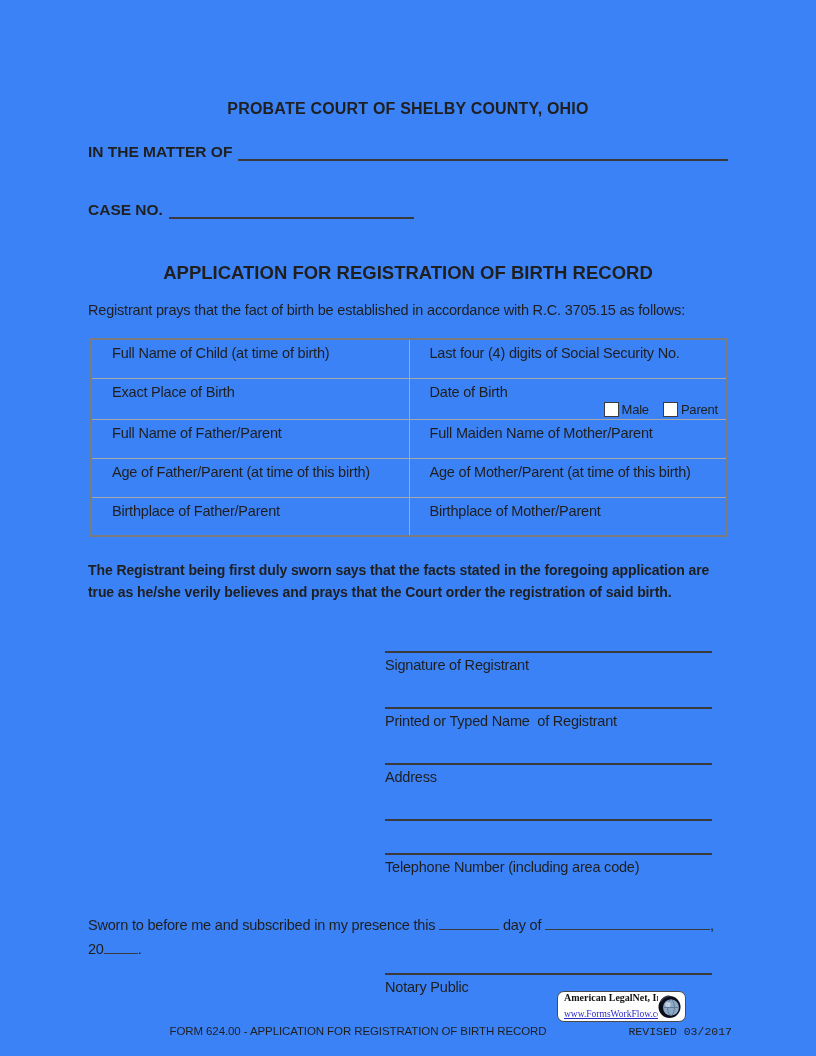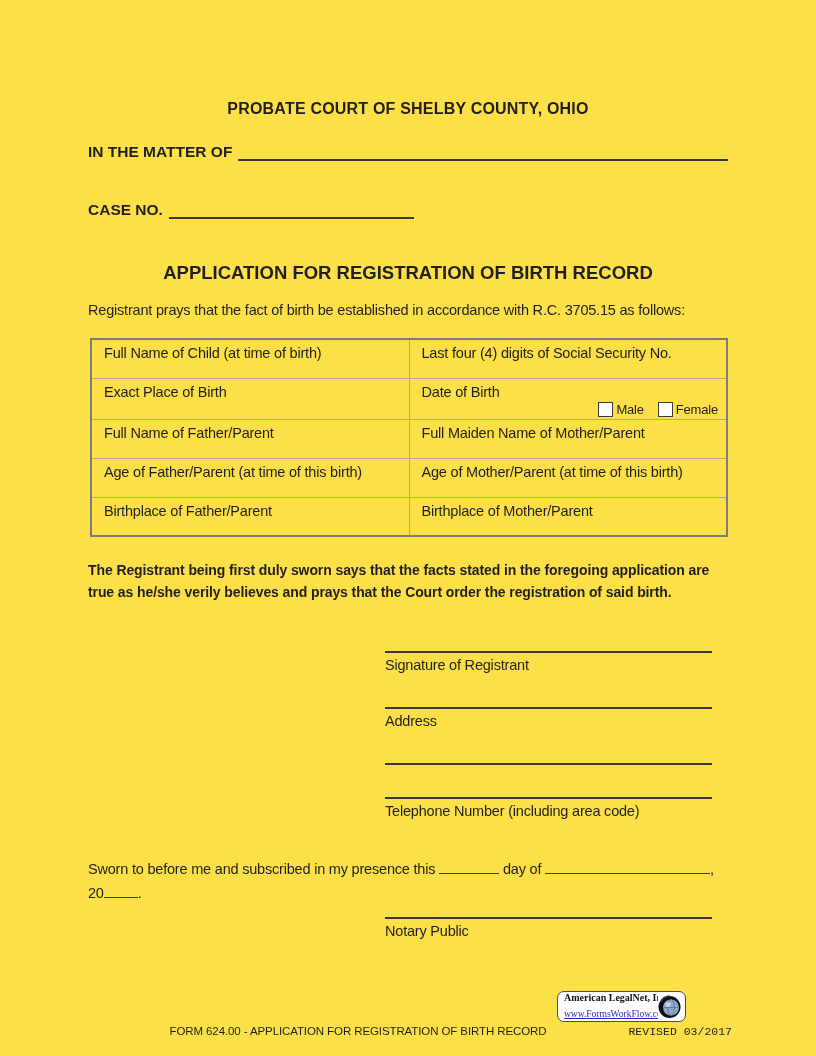--- a/index.html
+++ b/index.html
@@ -2,21 +2,21 @@
 <html><head>
 <meta charset="utf-8">
 <style>
   * { box-sizing: border-box; }
   html, body { margin: 0; padding: 0; background: #e8e8e8; }
   .page {
     position: relative;
     width: 816px;
     height: 1056px;
     margin: 0 auto;
-    background: #fde047;
+    background: #3b82f6;
     font-family: "Liberation Sans", sans-serif;
     color: #1f1f1f;
     overflow: hidden;
   }
   .content { padding: 0 88px; }
 
   .court-title {
     margin-top: 100px;
     text-align: center;
     font-weight: bold;
@@ -66,21 +66,21 @@
     width: 638px;
     border-collapse: collapse;
     border: 2px solid #7c7c7c;
     table-layout: fixed;
   }
   table.form-table td {
     width: 50%;
     height: 39px;
     border: 1px solid #a8a8a8;
     vertical-align: top;
-    padding: 5px 8px 2px 12px;
+    padding: 5px 8px 2px 20px;
     font-size: 14.5px;
     letter-spacing: -0.2px;
   }
   .sex-row {
     display: flex;
     justify-content: flex-end;
     align-items: center;
     margin-top: 2px;
     font-size: 13px;
   }
@@ -225,21 +225,21 @@
           </td>
           <td>
             <div>Date of Birth</div>
             <div class="sex-row">
               <span class="sex-group">
                 <span class="checkbox"></span>
                 <span>Male</span>
               </span>
               <span class="sex-group female-group">
                 <span class="checkbox"></span>
-                <span>Female</span>
+                <span>Parent</span>
               </span>
             </div>
           </td>
         </tr>
         <tr>
           <td>
             <div>Full Name of Father/Parent</div>
           </td>
           <td>
             <div>Full Maiden Name of Mother/Parent</div>
@@ -266,20 +266,24 @@
 
     <div class="affidavit">
       <div>The Registrant being first duly sworn says that the facts stated in the foregoing application are</div>
       <div>true as he/she verily believes and prays that the Court order the registration of said birth.</div>
     </div>
 
     <div class="sig-block">
       <div class="sig-item">
         <div class="sig-line"></div>
         <div class="sig-label">Signature of Registrant</div>
+      </div>
+      <div class="sig-item">
+        <div class="sig-line"></div>
+        <div class="sig-label">Printed or Typed Name  of Registrant</div>
       </div>
       <div class="sig-item">
         <div class="sig-line"></div>
         <div class="sig-label">Address</div>
       </div>
       <div class="sig-item">
         <div class="sig-line"></div>
         <div class="sig-label"></div>
       </div>
       <div class="sig-item">

